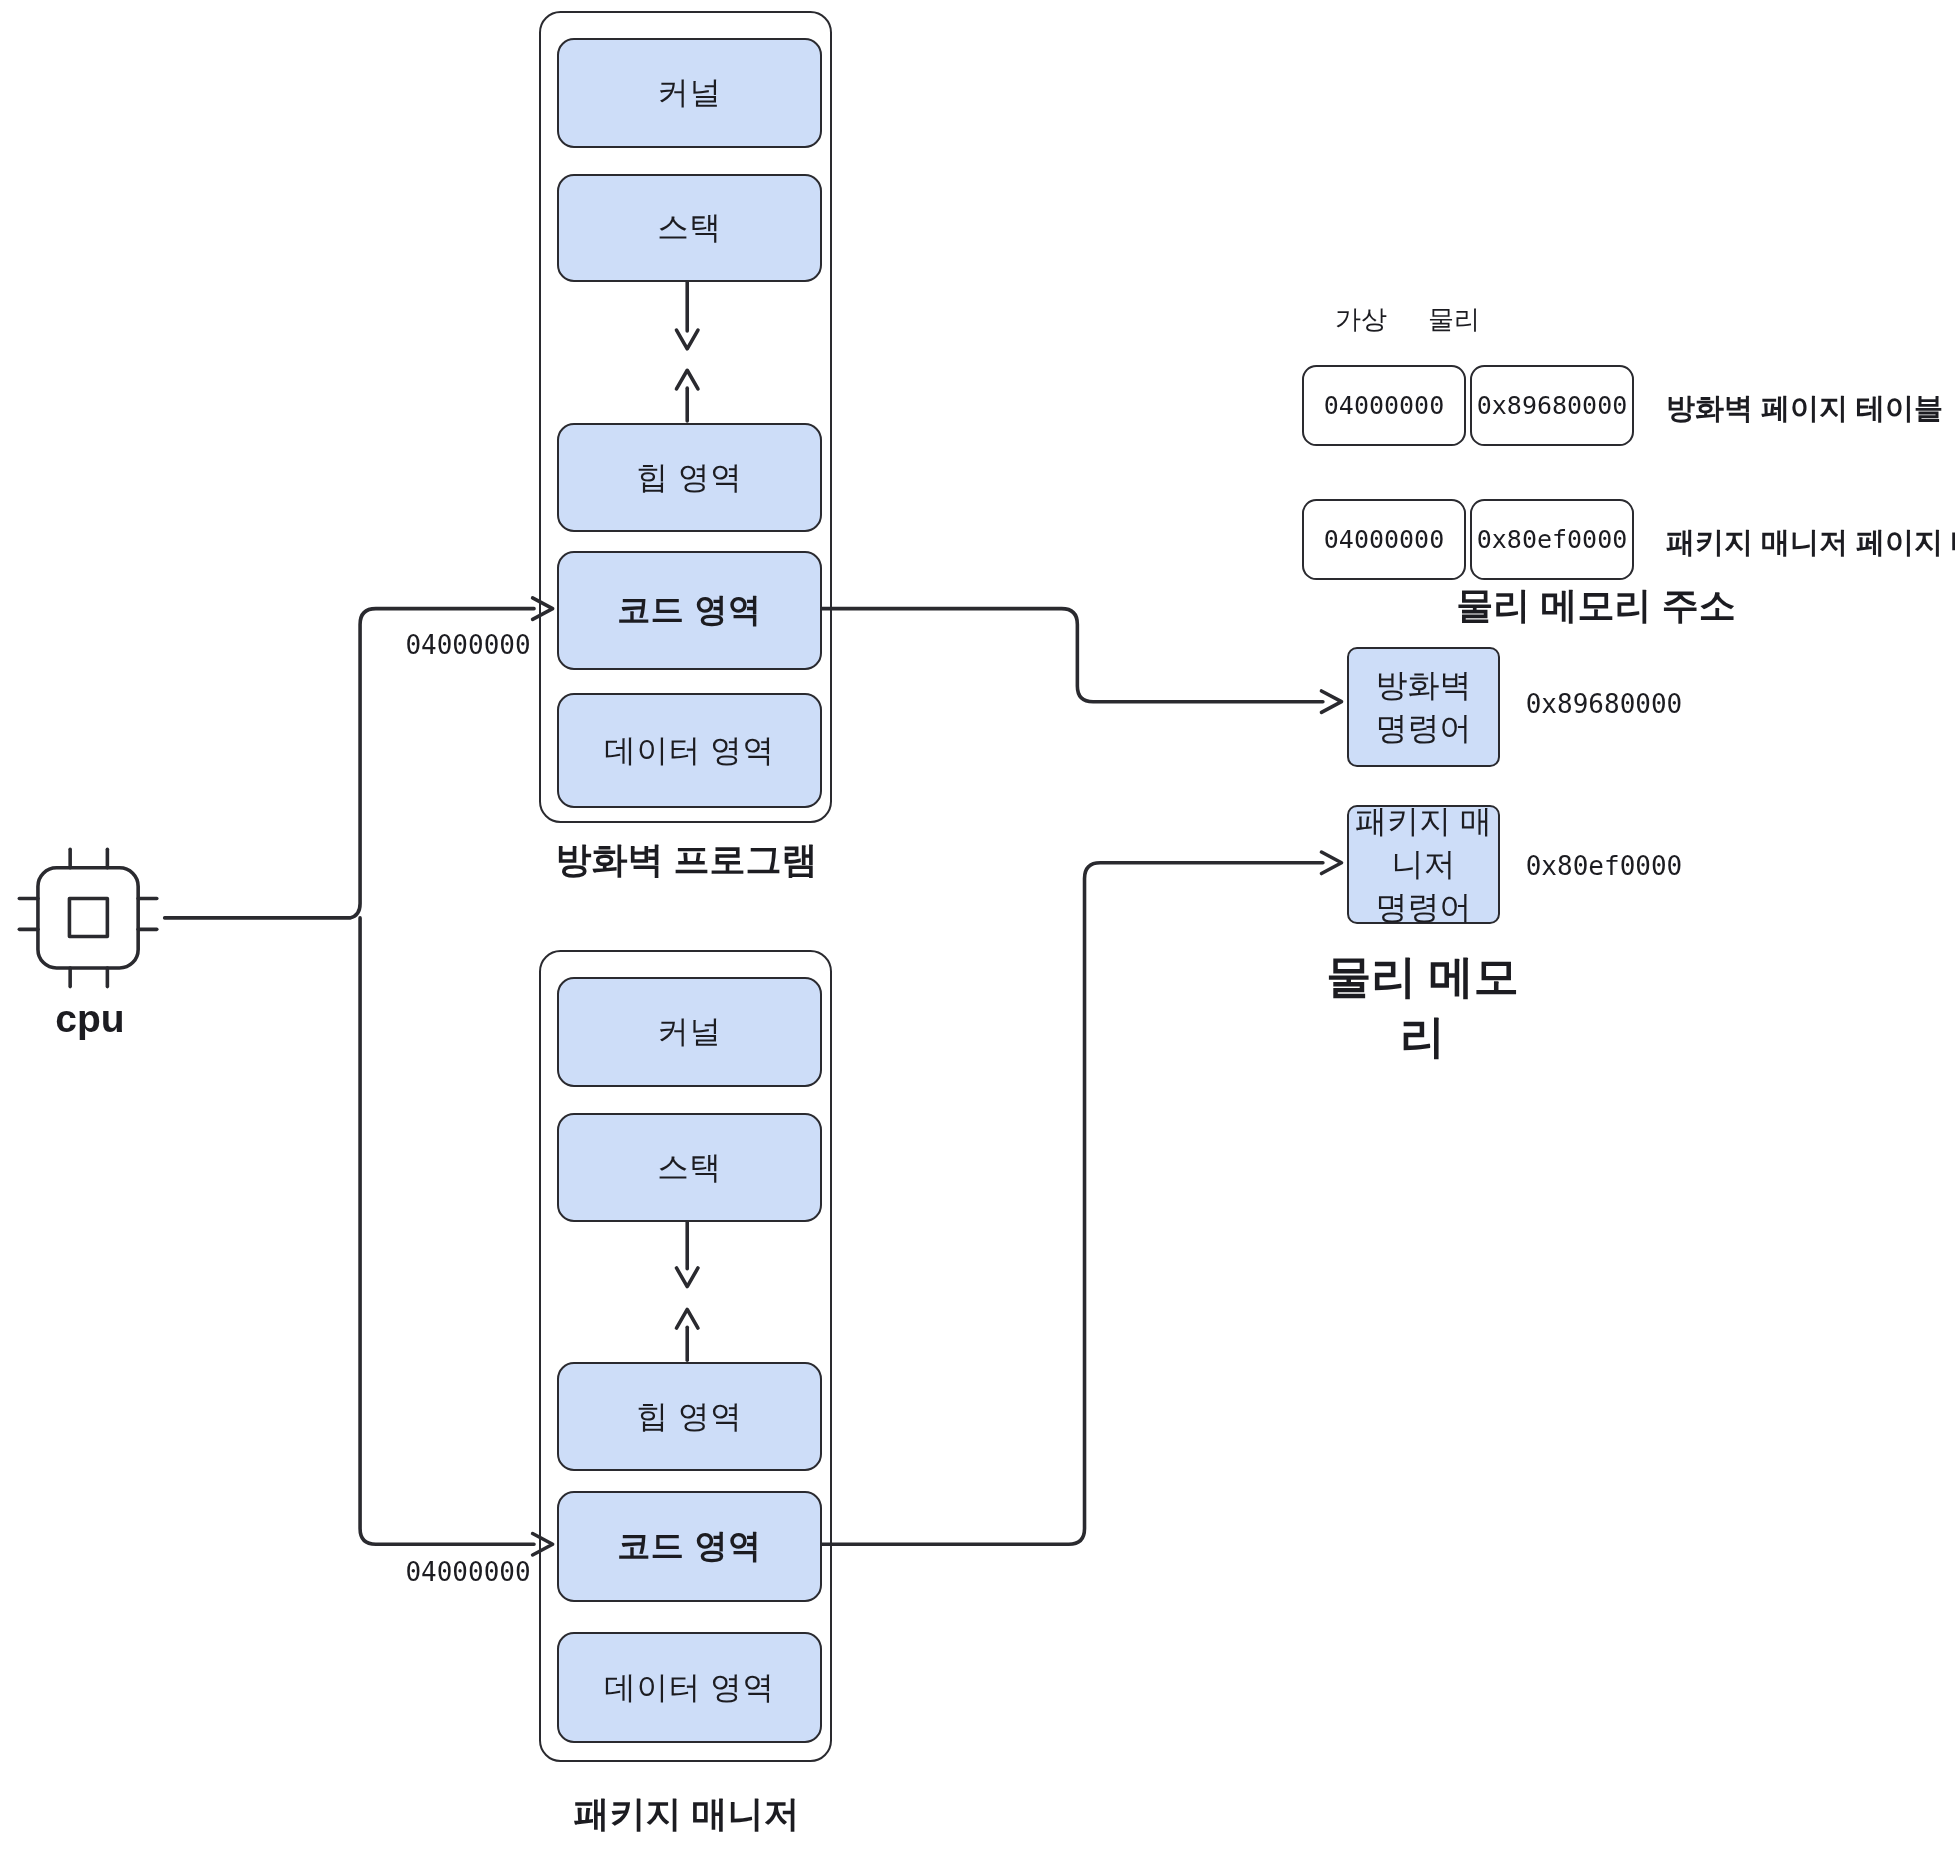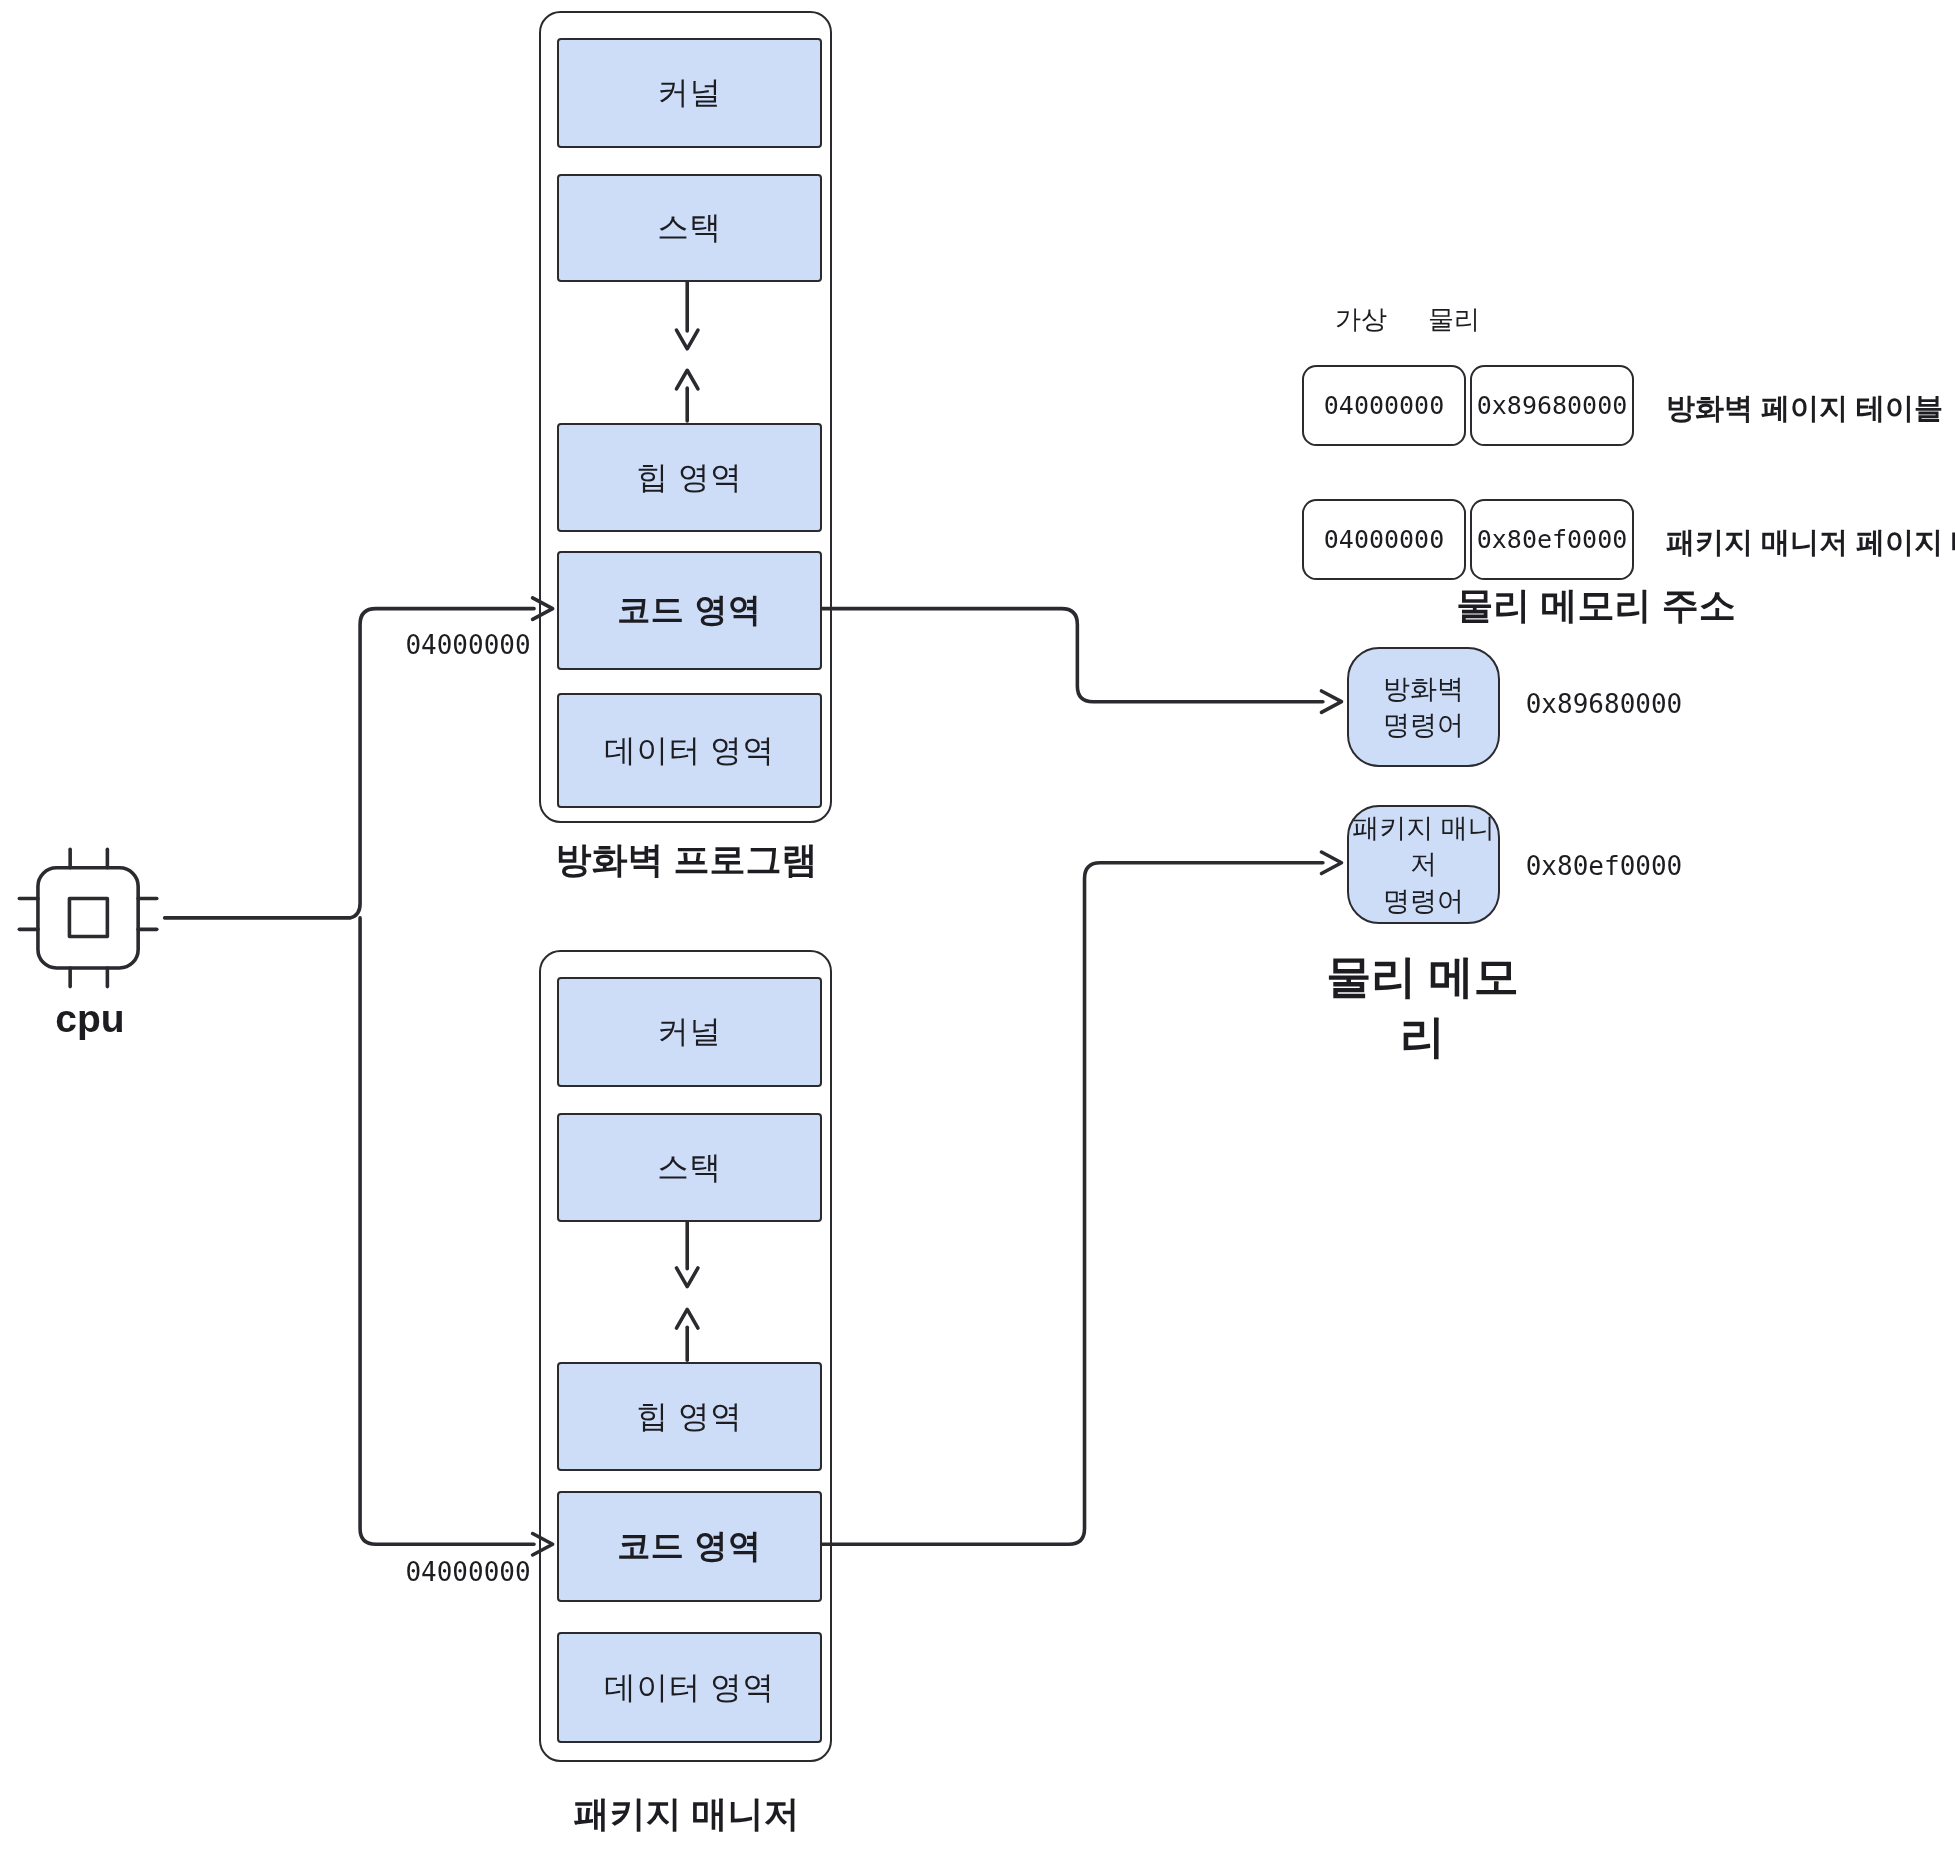--- a/index.html
+++ b/index.html
@@ -6,40 +6,40 @@
   #canvas{
     position:relative;width:1955px;height:1873px;background:#ffffff;overflow:hidden;
     font-family:"Liberation Sans","DejaVu Sans",sans-serif;color:#1c1c21;
   }
   #wires{position:absolute;left:0;top:0;width:1955px;height:1873px;}
   .container-box{
     position:absolute;border:2.9px solid #2a2a2f;border-radius:21.5px;background:transparent;
   }
   .region{
     position:absolute;left:557px;width:261px;background:#cdddf8;border:2.5px solid #2a2a2f;
-    border-radius:4px;display:flex;align-items:center;justify-content:center;
+    border-radius:17px;display:flex;align-items:center;justify-content:center;
     font-size:31.5px;letter-spacing:0.7px;
   }
   .region.bold{font-weight:bold;font-size:33px;justify-content:center;}
   .proc-title{
     position:absolute;left:539px;width:295px;text-align:center;font-size:36px;font-weight:bold;
   }
   .mono{font-family:"DejaVu Sans Mono","Liberation Mono",monospace;}
   .addr-label{position:absolute;font-size:26px;text-align:center;}
   .pt-header{position:absolute;font-size:26px;width:115px;}
   .pt-cell{
     position:absolute;width:160px;height:77px;background:#ffffff;border:2.5px solid #2a2a2f;
     border-radius:14.3px;display:flex;align-items:center;justify-content:center;font-size:25px;
   }
   .pt-row-label{position:absolute;font-size:29px;font-weight:bold;white-space:nowrap;}
   .section-title{position:absolute;font-weight:bold;text-align:center;}
   .mem-block{
     position:absolute;left:1347px;width:149px;background:#cdddf8;border:2.5px solid #2a2a2f;
-    border-radius:32px;display:flex;flex-direction:column;align-items:center;justify-content:center;
-    font-size:27px;line-height:1.35;text-align:center;
+    border-radius:10px;display:flex;flex-direction:column;align-items:center;justify-content:center;
+    font-size:32px;line-height:1.35;text-align:center;
   }
   .cpu-label{position:absolute;left:29px;top:997px;width:122px;text-align:center;font-size:39px;font-weight:bold;}
 </style>
 </head>
 <body>
 
 <div id="canvas">
 
   <svg id="wires" viewBox="0 0 2731 2616" fill="none" stroke="#2a2a2f" stroke-width="5" stroke-linecap="round" stroke-linejoin="round">
 

